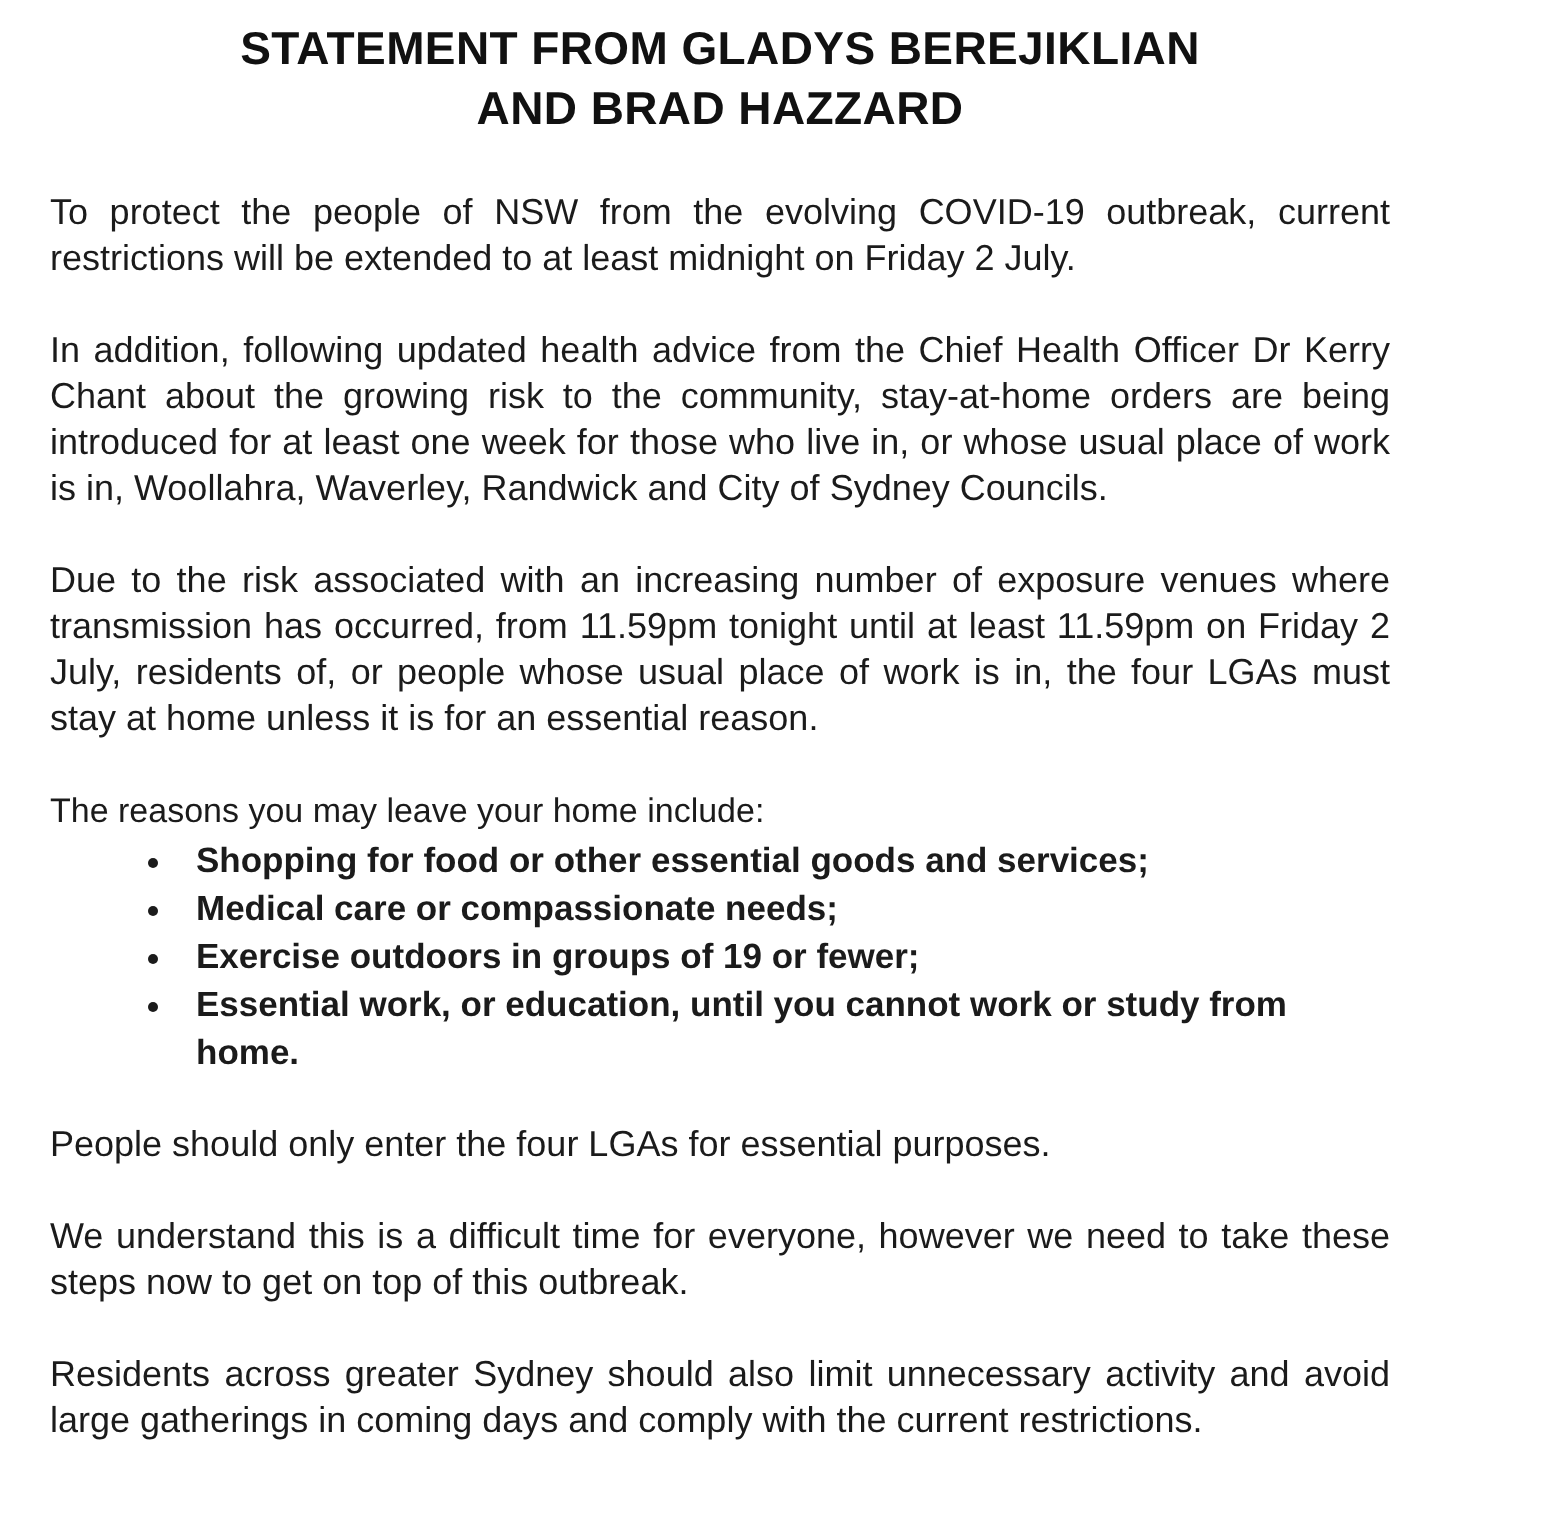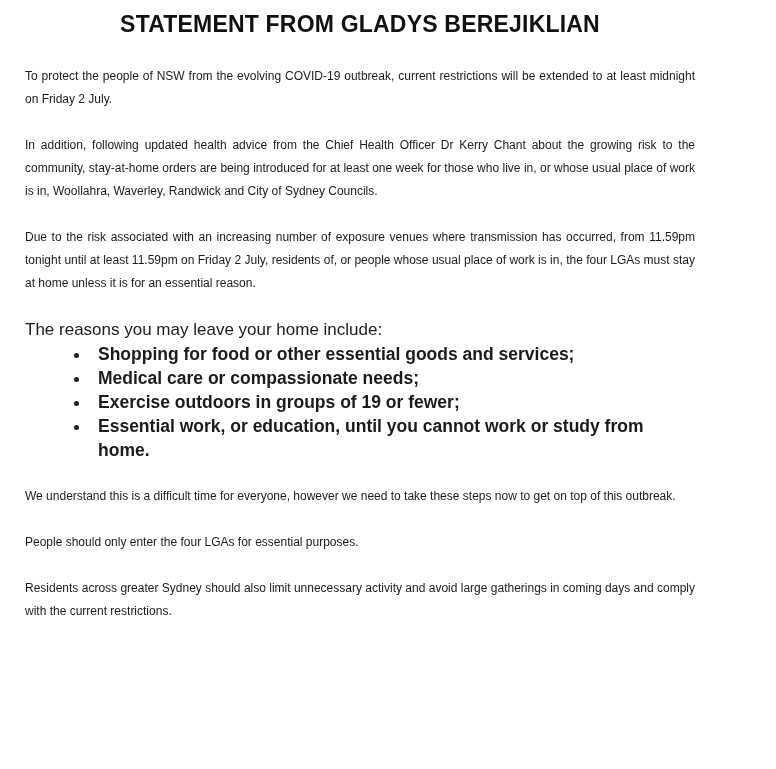--- a/index.html
+++ b/index.html
@@ -24,21 +24,21 @@
     margin: 0 0 26px 0;
     text-align: center;
     font-size: 23px;
     line-height: 30px;
     font-weight: bold;
     letter-spacing: 0.2px;
     color: #111111;
   }
   .para {
     margin: 0 0 23px 0;
-    font-size: 12px;
+    font-size: 18px;
     line-height: 23px;
     text-align: justify;
   }
   .list-intro {
     margin: 0;
     font-size: 17px;
     line-height: 23px;
     text-align: left;
   }
   ul.reasons {
@@ -53,37 +53,38 @@
     padding-left: 7px;
   }
 </style>
 </head>
 <body>
 
 <div class="doc">
 
   <h1 class="title">
     <span>STATEMENT FROM GLADYS BEREJIKLIAN</span><br>
+    <span>AND BRAD HAZZARD</span>
   </h1>
 
   <p class="para">To protect the people of NSW from the evolving COVID-19 outbreak, current restrictions will be extended to at least midnight on Friday 2 July.</p>
 
   <p class="para">In addition, following updated health advice from the Chief Health Officer Dr Kerry Chant about the growing risk to the community, stay-at-home orders are being introduced for at least one week for those who live in, or whose usual place of work is in, Woollahra, Waverley, Randwick and City of Sydney Councils.</p>
 
   <p class="para">Due to the risk associated with an increasing number of exposure venues where transmission has occurred, from 11.59pm tonight until at least 11.59pm on Friday 2 July, residents of, or people whose usual place of work is in, the four LGAs must stay at home unless it is for an essential reason.</p>
 
   <p class="list-intro">The reasons you may leave your home include:</p>
 
   <ul class="reasons">
     <li>Shopping for food or other essential goods and services;</li>
     <li>Medical care or compassionate needs;</li>
     <li>Exercise outdoors in groups of 19 or fewer;</li>
     <li>Essential work, or education, until you cannot work or study from home.</li>
   </ul>
 
+  <p class="para">People should only enter the four LGAs for essential purposes.</p>
+
   <p class="para">We understand this is a difficult time for everyone, however we need to take these steps now to get on top of this outbreak.</p>
-
-  <p class="para">People should only enter the four LGAs for essential purposes.</p>
 
 
   <p class="para">Residents across greater Sydney should also limit unnecessary activity and avoid large gatherings in coming days and comply with the current restrictions.</p>
 
 </div>
 
 </body></html>

